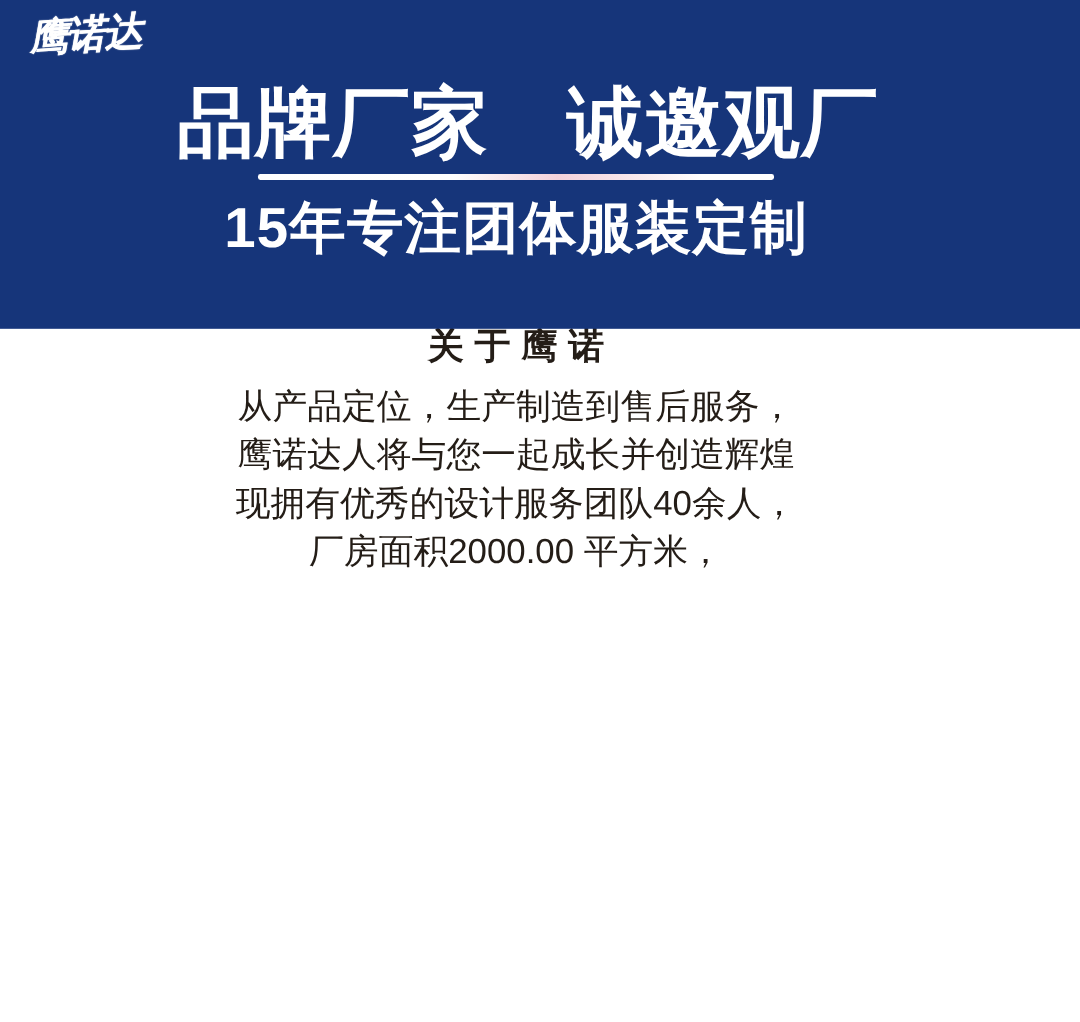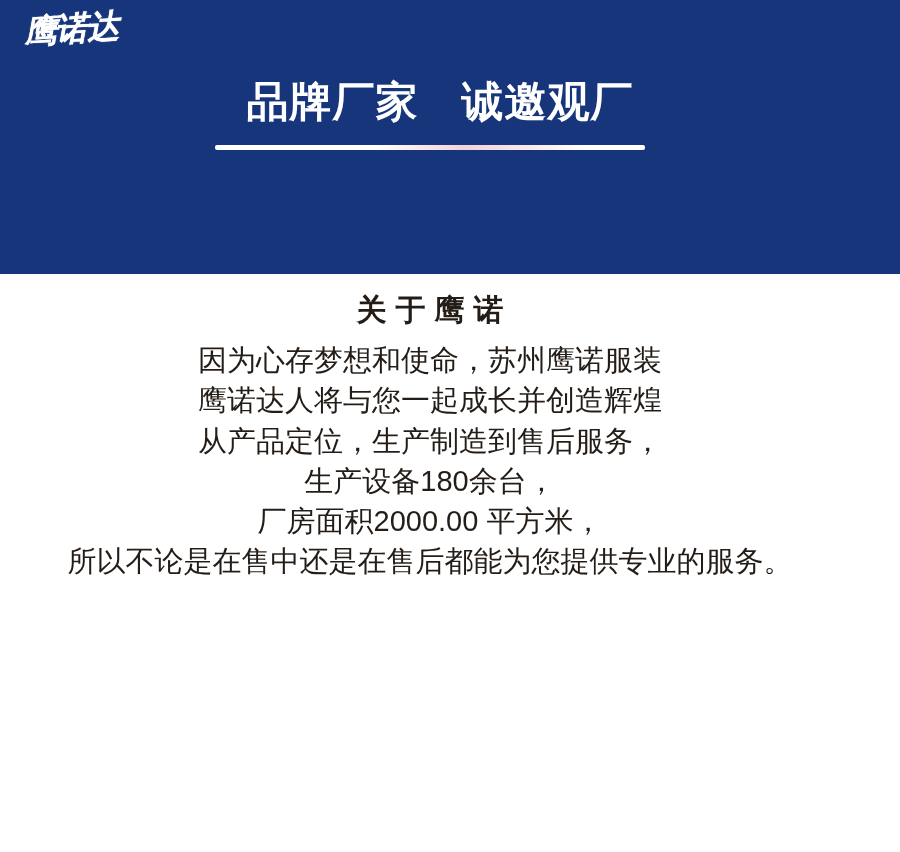--- a/index.html
+++ b/index.html
@@ -33,21 +33,21 @@
     text-shadow: 0 0 1px #ffffff;
     line-height: 1;
   }
   .header-inner {
     width: 860px;          
     padding-top: 68px;
     text-align: center;
   }
   .header-title {
     color: #ffffff;
-    font-size: 42px;
+    font-size: 64px;
     font-weight: 800;
     line-height: 68px;
     letter-spacing: 1px;
     white-space: nowrap;
     padding-left: 20px;
   }
   .divider {
     width: 430px;
     height: 5px;
     margin: 9px auto 14px auto;
@@ -60,21 +60,20 @@
     font-size: 47px;
     font-weight: 800;
     line-height: 52px;
     letter-spacing: 1px;
     white-space: nowrap;
   }
 
   
   .about {
     width: 860px;          
-    padding-top: 21px;
     text-align: center;
     color: #241D17;
   }
   .about-heading {
     font-size: 30px;
     font-weight: 800;
     letter-spacing: 9px;
     line-height: 30px;
     margin-bottom: 15px;
     text-indent: 9px;      
@@ -87,26 +86,25 @@
   }
 </style>
 </head>
 <body>
 
 <div class="header" style="background: rgb(22, 53, 122);">
   <div class="logo">鹰诺达</div>
   <div class="header-inner">
     <div class="header-title">品牌厂家　诚邀观厂</div>
     <div class="divider"></div>
+    <div class="header-subtitle">15年专注团体服装定制</div>
   </div>
 </div>
 
 <div class="about" style="color: rgb(36, 29, 23);">
   <div class="about-heading">关于鹰诺</div>
   <div class="about-lines">
-      <p>因为心存梦想和使命，苏州鹰诺服装</p>
+      <p>从产品定位，生产制造到售后服务，</p>
       <p>鹰诺达人将与您一起成长并创造辉煌</p>
-      <p>从产品定位，生产制造到售后服务，</p>
-      <p>生产设备180余台，</p>
+      <p>现拥有优秀的设计服务团队40余人，</p>
       <p>厂房面积2000.00 平方米，</p>
-      <p>所以不论是在售中还是在售后都能为您提供专业的服务。</p>
     </div>
 </div>
 
 </body></html>

